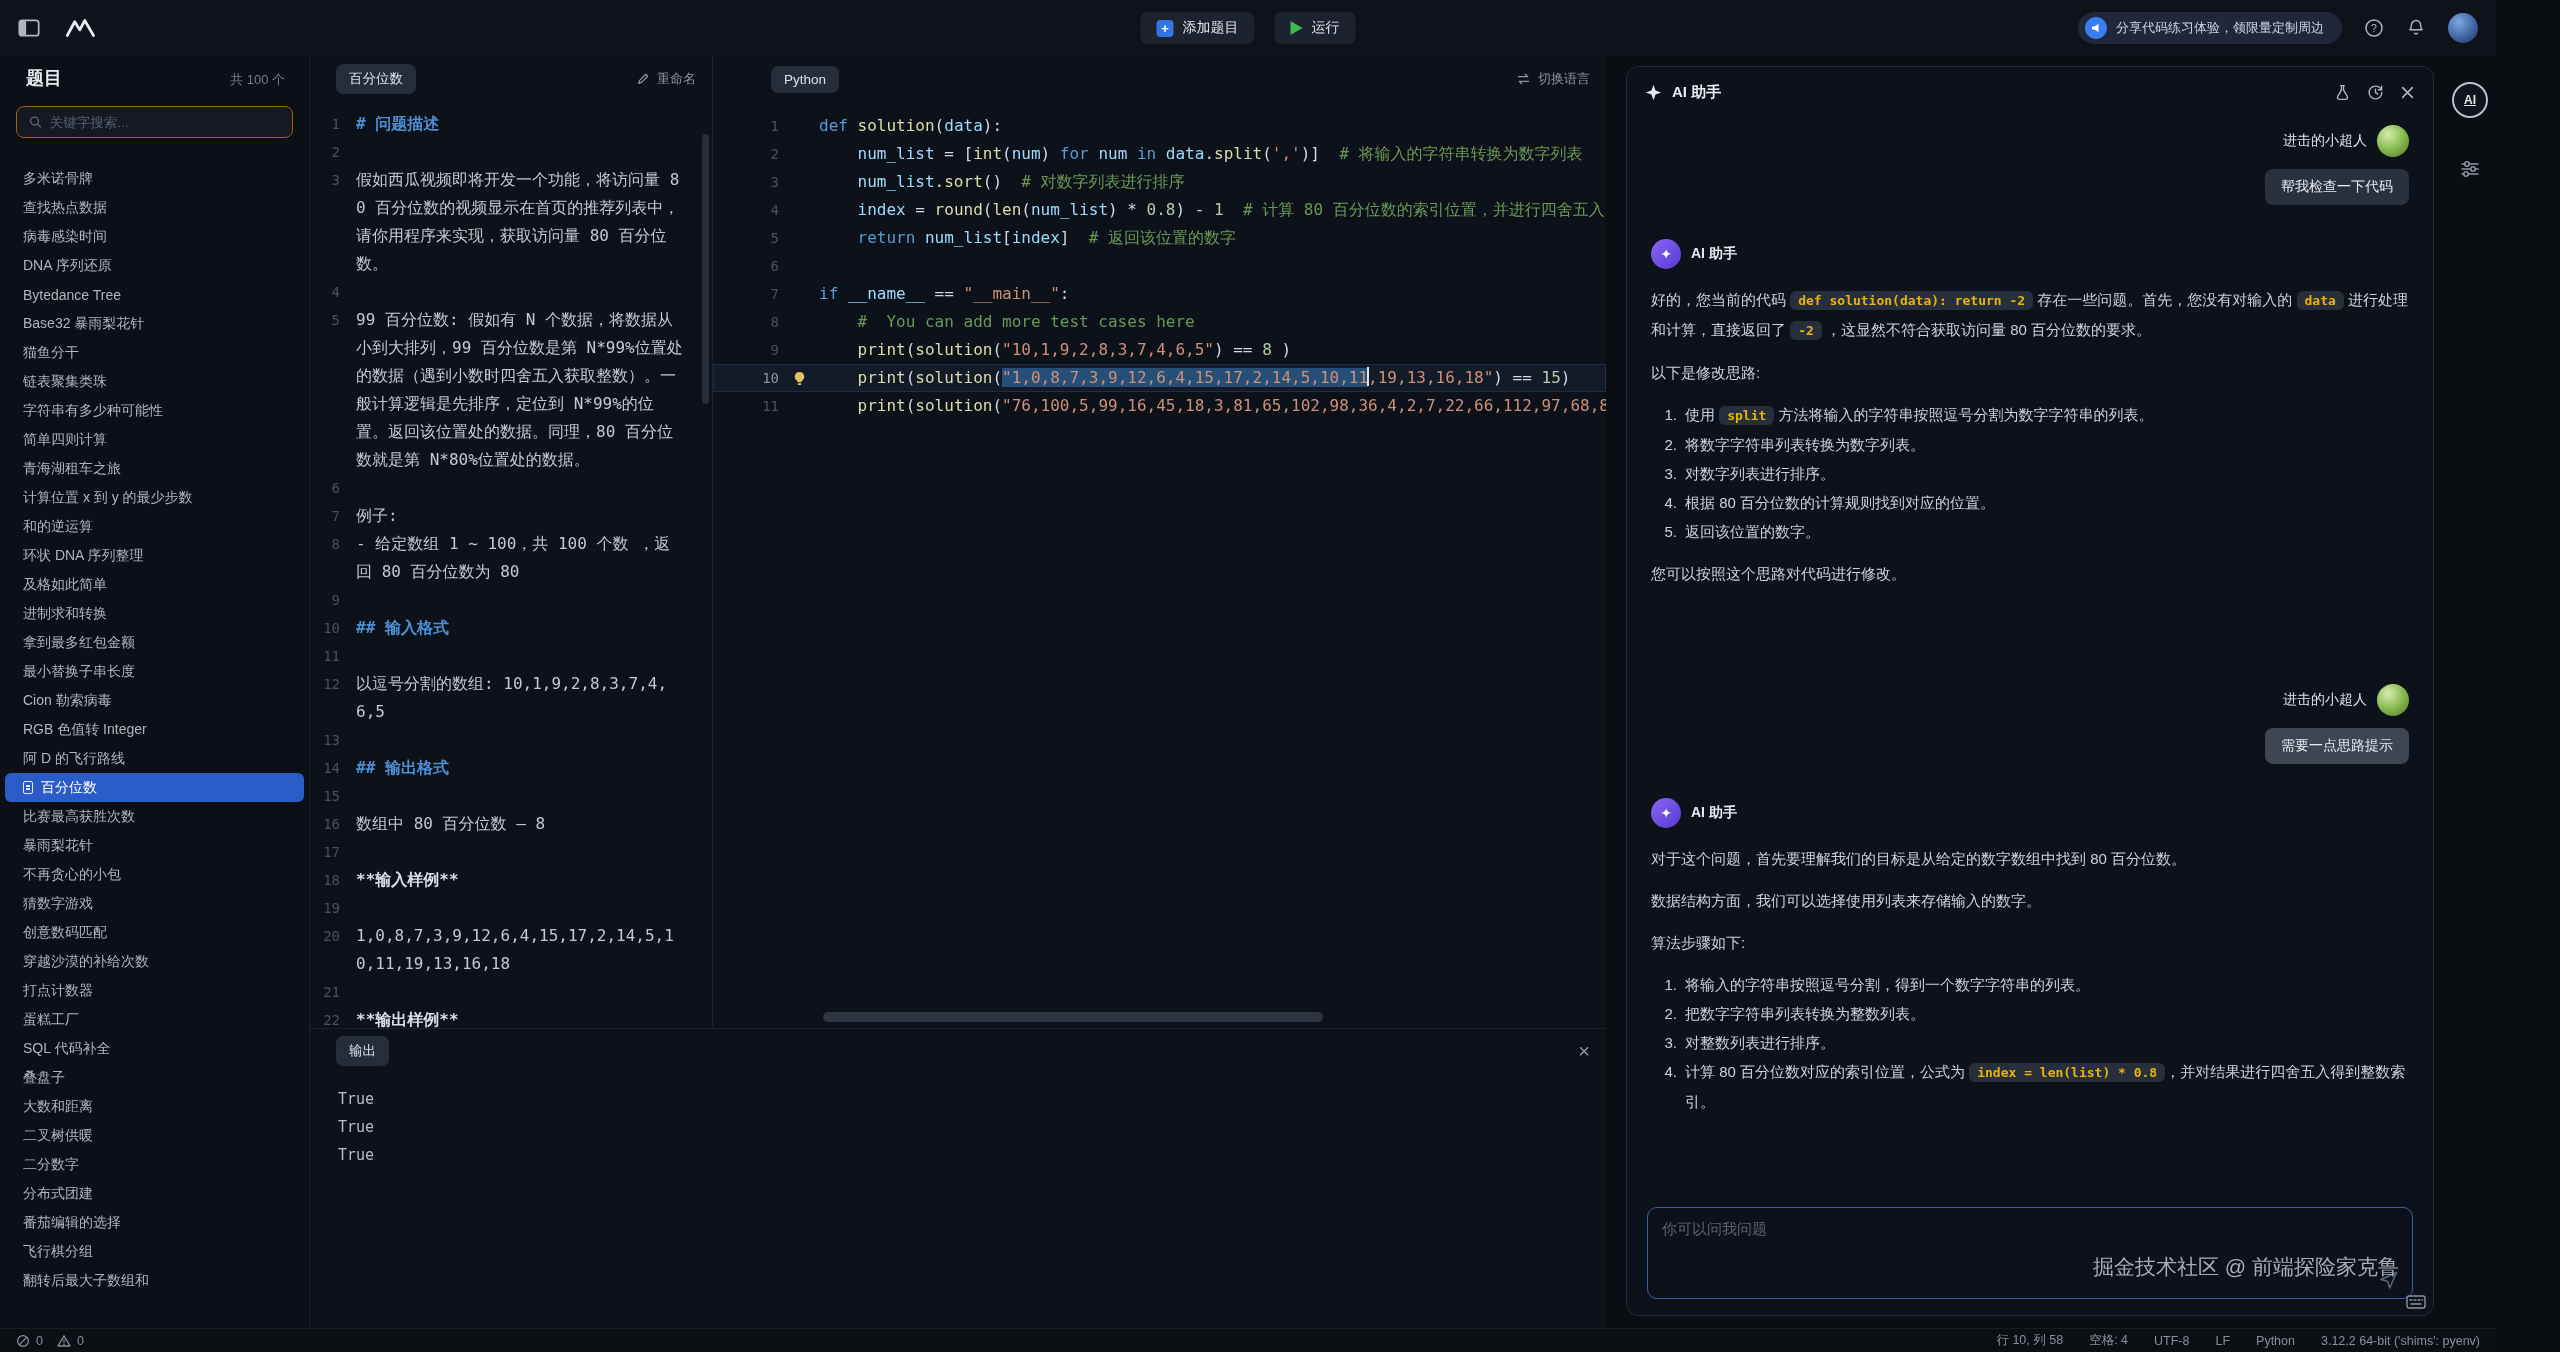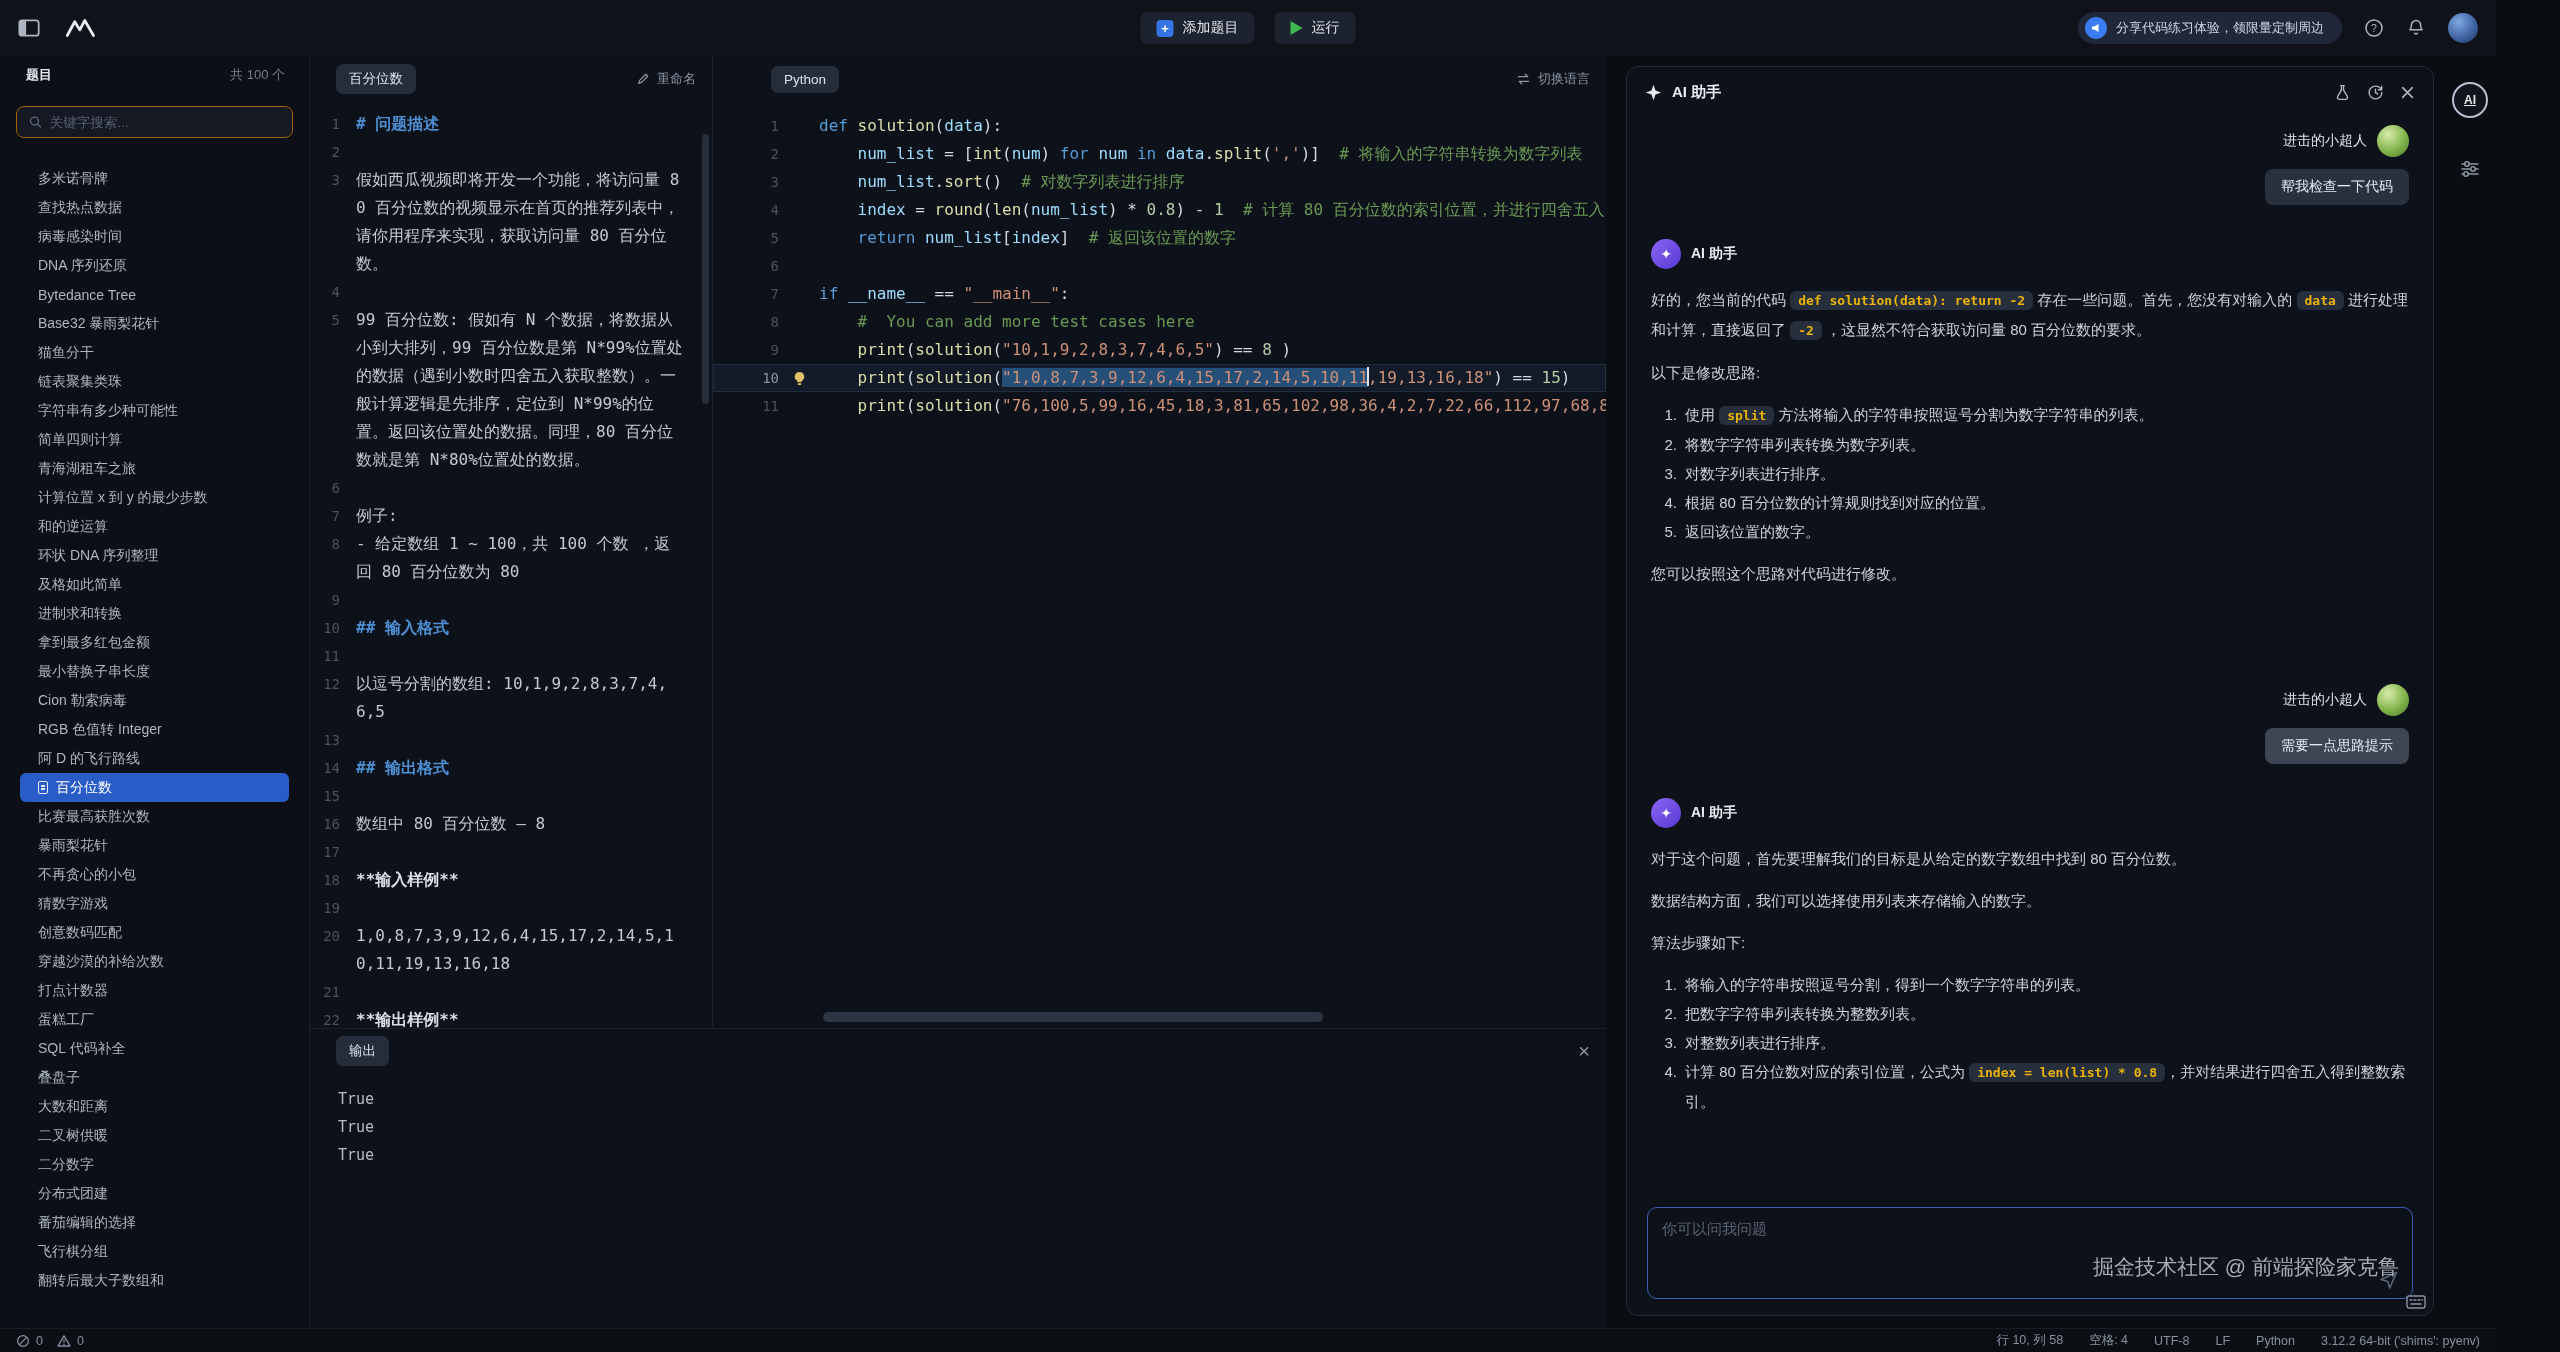--- a/index.html
+++ b/index.html
@@ -20,26 +20,26 @@
   .share-pill { display:flex; align-items:center; gap:9px; background:#20273a; border-radius:999px; padding:5px 18px 5px 7px; font-size:13px; color:#cbd4e4; cursor:pointer; }
   .share-icon { width:22px; height:22px; border-radius:50%; background:#3b7cf0; display:grid; place-items:center; flex:none; }
   .tb-avatar { width:30px; height:30px; border-radius:50%; background:radial-gradient(circle at 35% 30%, #7da7e0, #3c5f9e 60%, #22365c); cursor:pointer; }
 
   
   .workspace { flex:1; min-height:0; display:flex; }
 
   
   .sidebar { width:310px; flex:none; background:#0c0f15; border-right:1px solid #1a202c; display:flex; flex-direction:column; padding-top:10px; }
   .sb-head { display:flex; align-items:baseline; padding:0 24px 0 26px; height:24px; }
-  .sb-title { font-size:13px; font-weight:bold; color:#e9edf3; }
+  .sb-title { font-size:18px; font-weight:bold; color:#e9edf3; }
   .sb-count { margin-left:auto; font-size:13px; color:#747e8d; }
   .sb-search { margin:16px 16px 0; height:32px; display:flex; align-items:center; gap:8px; background:#141923; border:1px solid #a16207; border-radius:8px; padding:0 12px; }
   .sb-search input { background:transparent; border:none; outline:none; color:#aab3c2; font-size:13.5px; width:100%; font-family:inherit; }
   .sb-search input::placeholder { color:#57606f; }
-  .sb-list { flex:1; overflow:hidden; margin-top:26px; padding:0 20px; }
+  .sb-list { flex:1; overflow:hidden; margin-top:26px; padding:0 5px; }
   .side-item { height:29px; display:flex; align-items:center; gap:8px; padding:0 10px 0 18px; border-radius:6px; font-size:14px; color:#aeb6c2; white-space:nowrap; cursor:pointer; }
   .side-item.selected { background:#2a5cc8; color:#fff; }
   .doc-icon { position:relative; width:10px; height:13px; border:1.5px solid #e7edf8; border-radius:2px; flex:none; }
   .doc-icon::after { content:""; position:absolute; left:2px; right:2px; top:3px; height:1.5px; background:#e7edf8; box-shadow:0 3px 0 #e7edf8; }
 
   
   .center { flex:1; min-width:0; display:flex; flex-direction:column; background:#0d1119; }
   .panes { flex:1; min-height:0; display:flex; }
   .pane-head { height:46px; flex:none; display:flex; align-items:center; padding:0 16px; }
   .tab-pill { background:#262d3a; color:#dae0ea; font-size:13.5px; padding:6px 13px; border-radius:7px; cursor:pointer; }

